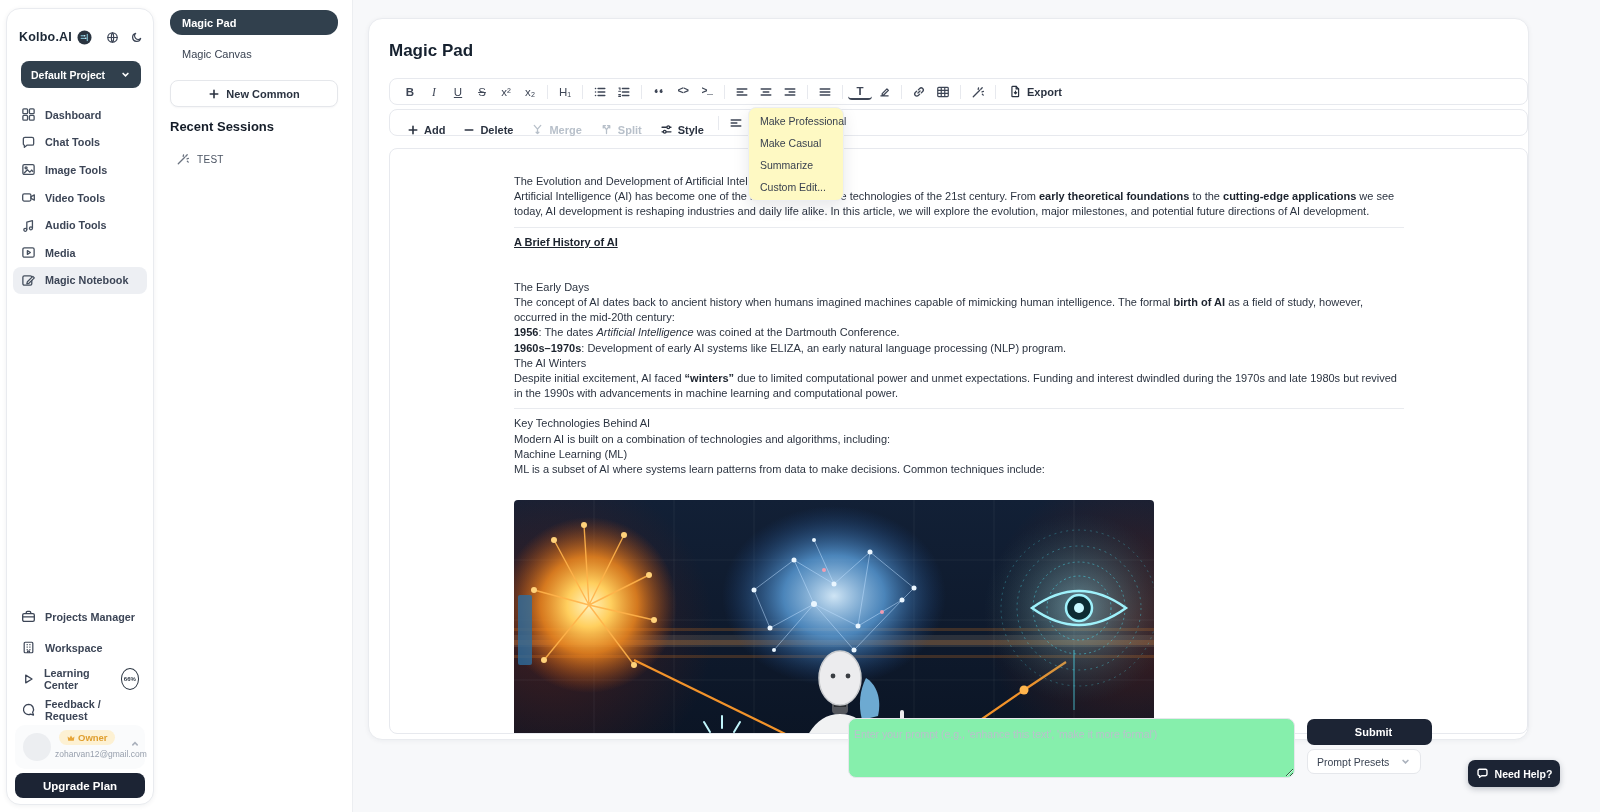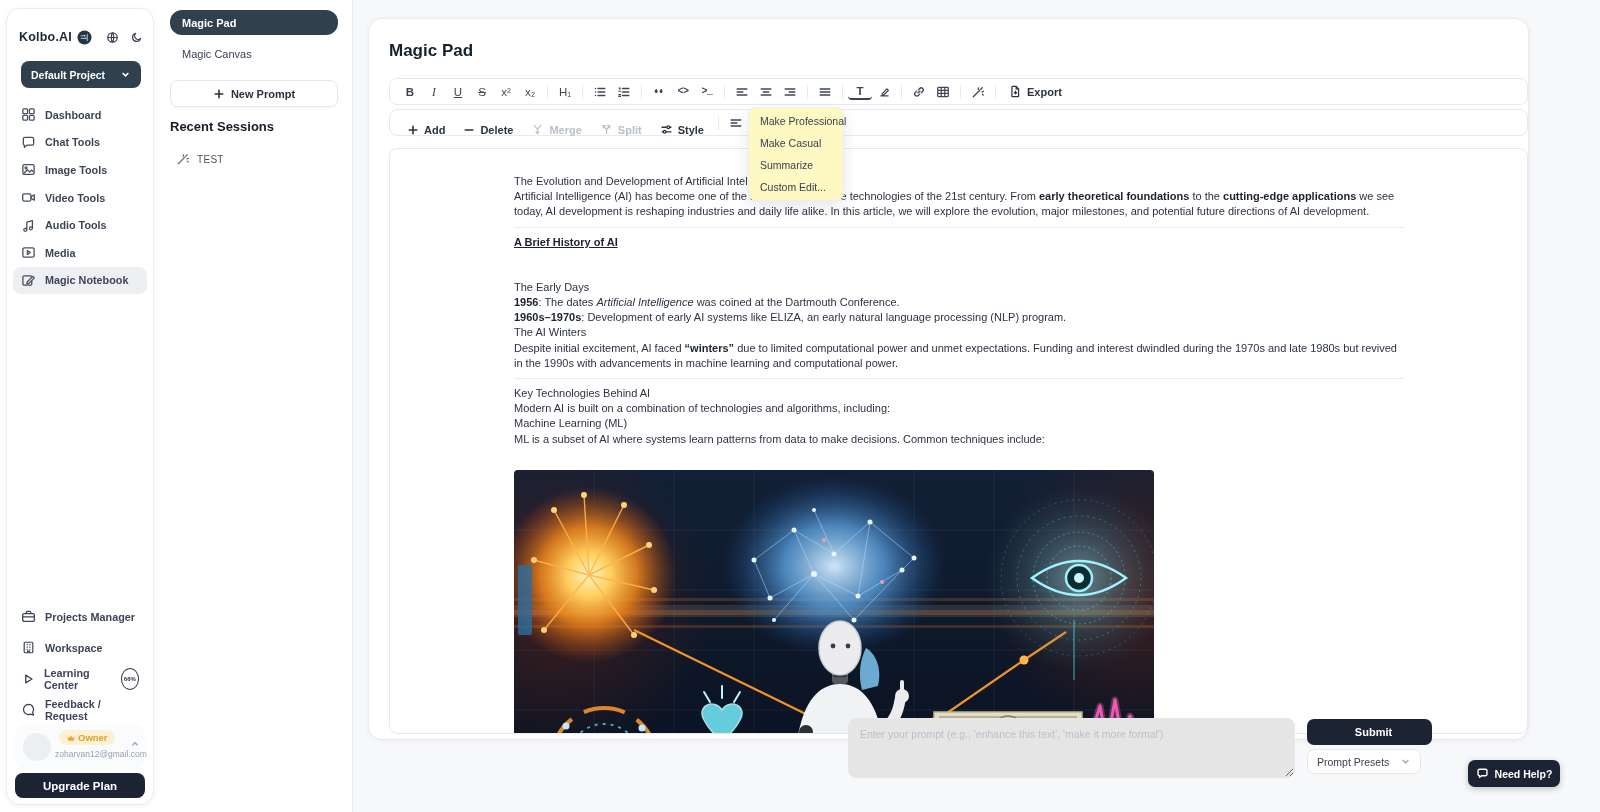--- a/index.html
+++ b/index.html
@@ -90,22 +90,22 @@
   .doc-line { font-size:11px; line-height:15.2px; color:#2b3340; }
   .doc-line .b { font-weight:bold; color:#1b222d; }
   .doc-line .i { font-style:italic; }
   .doc-line .u { text-decoration:underline; }
   .doc-hr { border-top:1px solid #e9ebef; margin:7px 0; }
   .doc-gap { height:30px; }
   .doc-img { margin-top:23px; width:640px; height:280px; border-radius:4px; overflow:hidden; }
 
   
   .prompt-area { position:absolute; left:848px; top:718px; width:447px; height:60px; border:1px solid #e5e7eb;
-                 border-radius:8px; background:#e5e5e5; font-family:"Liberation Sans",sans-serif; font-size:10.5px;
-                 color:#3a4352; padding:9px 11px; resize:vertical; z-index:20; }
+                 border-radius:8px; background:#86efac; font-family:"Liberation Sans",sans-serif; font-size:10.5px;
+                 color:#3a4352; padding:9px 5px; resize:vertical; z-index:20; }
   .prompt-area::placeholder { color:#b9c0cc; }
   .submit-btn { position:absolute; left:1307px; top:719px; width:125px; height:26px; background:#1c2434; border-radius:7px;
                 color:#fff; font-size:11px; font-weight:bold; display:flex; align-items:center; justify-content:center;
                 cursor:pointer; z-index:20;padding-left:8px; }
   .presets { position:absolute; left:1307px; top:749px; width:114px; height:25px; background:#fff; border:1px solid #e5e7eb;
              border-radius:7px; display:flex; align-items:center; padding:0 9px; font-size:10.5px; color:#3a4352;
              cursor:pointer; z-index:20; }
   .presets .gap { flex:1; }
   .help-btn { position:absolute; left:1468px; top:760px; width:92px; height:27px; background:#1c2434; border-radius:7px;
               color:#fff; display:flex; align-items:center; justify-content:center; gap:6px; font-size:10.5px;
@@ -285,21 +285,21 @@
   </div>
 <div class="tab-plain">
     <span>Magic Canvas</span>
   </div>
 <div class="new-session">
     <span>
       <svg class="ic" width="12" height="12" viewBox="0 0 16 16" fill="none" stroke="currentColor" stroke-width="1.6" stroke-linecap="round">
         <path d="M8 3v10M3 8h10"></path>
       </svg>
     </span>
-    <span>New Prompt</span>
+    <span>New Common</span>
   </div>
 <div class="recent-title">Recent Sessions</div>
 <div class="session-item">
     <span>
       <svg class="ic" width="14" height="14" viewBox="0 0 16 16" fill="none" stroke="currentColor" stroke-width="1.3" stroke-linecap="round">
         <path d="M2.6 13.4 10 6M11.2 4.8l1.6-1.6M12.6 7.8l1.6-.4M8.6 3.4l-.4 1.6M13 10.6l1 1"></path>
       </svg>
     </span>
     <span>TEST</span>
   </div>
@@ -469,20 +469,21 @@
 
   <div class="doc">
     <div class="doc-inner">
       <div id="doc-lines">
           <div class="doc-line"><span>The Evolution and Development of Artificial Intelligence</span></div>
           <div class="doc-line"><span>Artificial Intelligence (AI) has become one of the most transformative technologies of the 21st century. From </span><span class="b">early theoretical foundations</span><span> to the </span><span class="b">cutting-edge applications</span><span> we see today, AI development is reshaping industries and daily life alike. In this article, we will explore the evolution, major milestones, and potential future directions of AI development.</span></div>
           <div class="doc-hr"></div>
           <div class="doc-line"><span class="b u">A Brief History of AI</span></div>
           <div class="doc-gap"></div>
           <div class="doc-line"><span>The Early Days</span></div>
+          <div class="doc-line"><span>The concept of AI dates back to ancient history when humans imagined machines capable of mimicking human intelligence. The formal </span><span class="b">birth of AI</span><span> as a field of study, however, occurred in the mid-20th century:</span></div>
           <div class="doc-line"><span class="b">1956</span><span>: The dates </span><span class="i">Artificial Intelligence</span><span> was coined at the Dartmouth Conference.</span></div>
           <div class="doc-line"><span class="b">1960s–1970s</span><span>: Development of early AI systems like ELIZA, an early natural language processing (NLP) program.</span></div>
           <div class="doc-line"><span>The AI Winters</span></div>
           <div class="doc-line"><span>Despite initial excitement, AI faced </span><span class="b">“winters”</span><span> due to limited computational power and unmet expectations. Funding and interest dwindled during the 1970s and late 1980s but revived in the 1990s with advancements in machine learning and computational power.</span></div>
           <div class="doc-hr"></div>
           <div class="doc-line"><span>Key Technologies Behind AI</span></div>
           <div class="doc-line"><span>Modern AI is built on a combination of technologies and algorithms, including:</span></div>
           <div class="doc-line"><span>Machine Learning (ML)</span></div>
           <div class="doc-line"><span>ML is a subset of AI where systems learn patterns from data to make decisions. Common techniques include:</span></div>
         </div>

